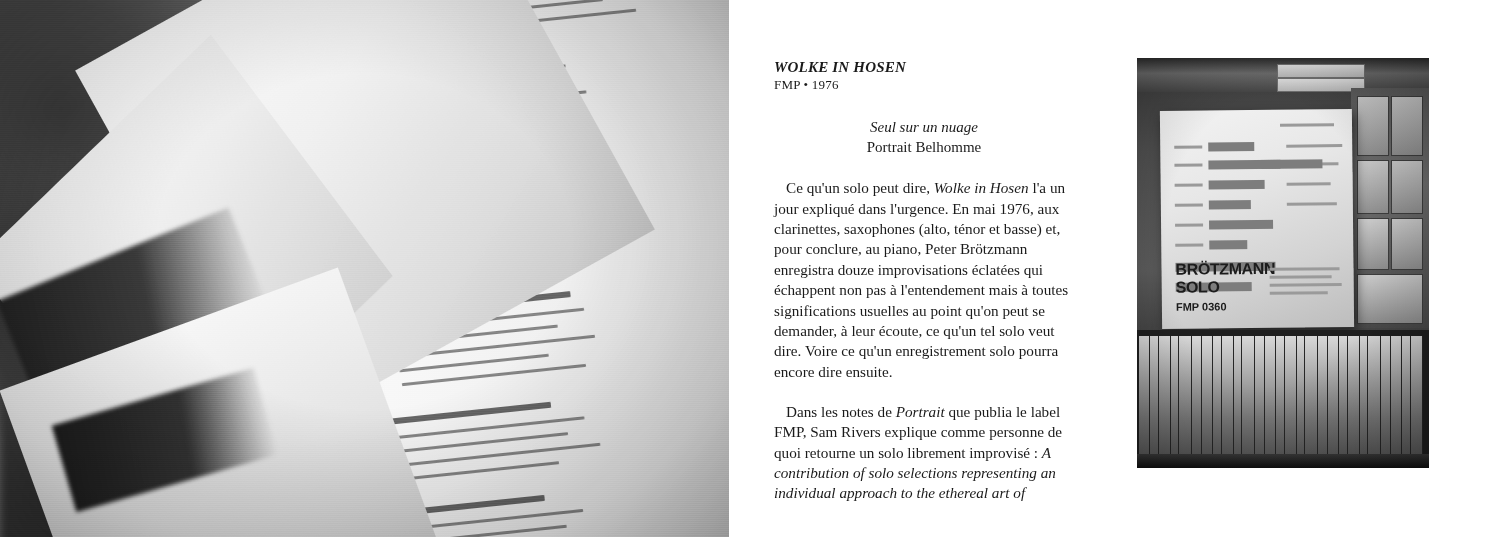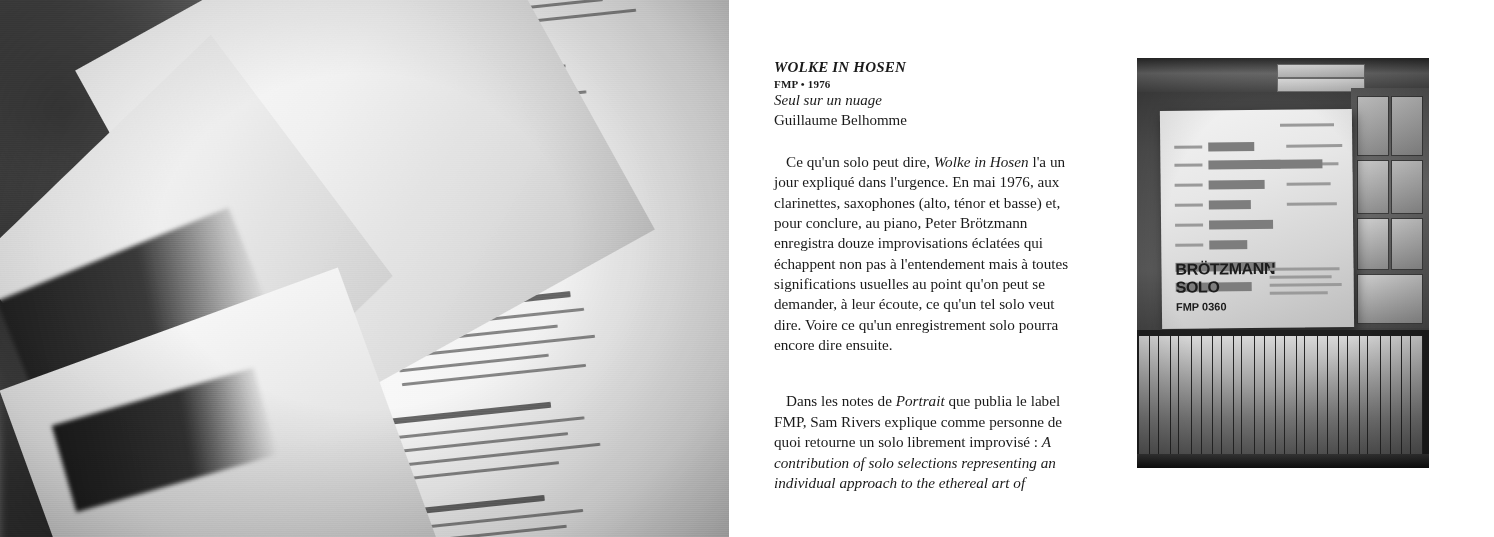--- a/index.html
+++ b/index.html
@@ -181,46 +181,46 @@
     text-transform: uppercase;
   }
   .album-title {
     font-size: 15px;
     font-weight: bold;
     font-style: italic;
     letter-spacing: 0.2px;
     text-transform: uppercase;
   }
   .label-line {
-    font-size: 11px;
+    font-size: 13px;
     letter-spacing: 0.2px;
-    font-weight: bold;
   }
 
   .byline {
-    text-align: left;
+    margin-top: 24px;
+    text-align: center;
     line-height: 1.32;
   }
   .byline-title {
     font-size: 15px;
     font-style: italic;
   }
   .byline-author {
     font-size: 15px;
   }
 
   .body-para {
     margin-top: 21px;
     font-size: 15.2px;
     line-height: 1.34;
     text-align: left;
     text-indent: 12px;
   }
   .body-para.second {
-    margin-top: 36px;
+    margin-top: 20px;
   }
   .body-para em { font-style: italic; }
   .quote-italic {
     font-style: italic;
   }
 
   
   .shelf-photo {
     position: absolute;
     left: 408px;
@@ -404,21 +404,21 @@
 
     <div class="article">
 
       <div class="album-head">
         <div class="album-title">WOLKE IN HOSEN</div>
         <div class="label-line">FMP • 1976</div>
       </div>
 
       <div class="byline">
         <div class="byline-title">Seul sur un nuage</div>
-        <div class="byline-author">Guillaume Belhomme</div>
+        <div class="byline-author">Portrait Belhomme</div>
       </div>
 
       <p class="body-para">
         <span>Ce qu'un solo peut dire, </span><em>Wolke in Hosen</em><span> l'a un jour expliqué dans l'urgence. En mai 1976, aux clarinettes, saxophones (alto, ténor et basse) et, pour conclure, au piano, Peter Brötzmann enregistra douze improvisations éclatées qui échappent non pas à l'entendement mais à toutes significations usuelles au point qu'on peut se demander, à leur écoute, ce qu'un tel solo veut dire. Voire ce qu'un enregistrement solo pourra encore dire ensuite.</span>
       </p>
 
       <p class="body-para second">
         <span>Dans les notes de </span><em>Portrait</em><span> que publia le label FMP, Sam Rivers explique comme personne de quoi retourne un solo librement improvisé : </span><em class="quote-italic">A contribution of solo selections representing an individual approach to the ethereal art of</em>
       </p>
 

